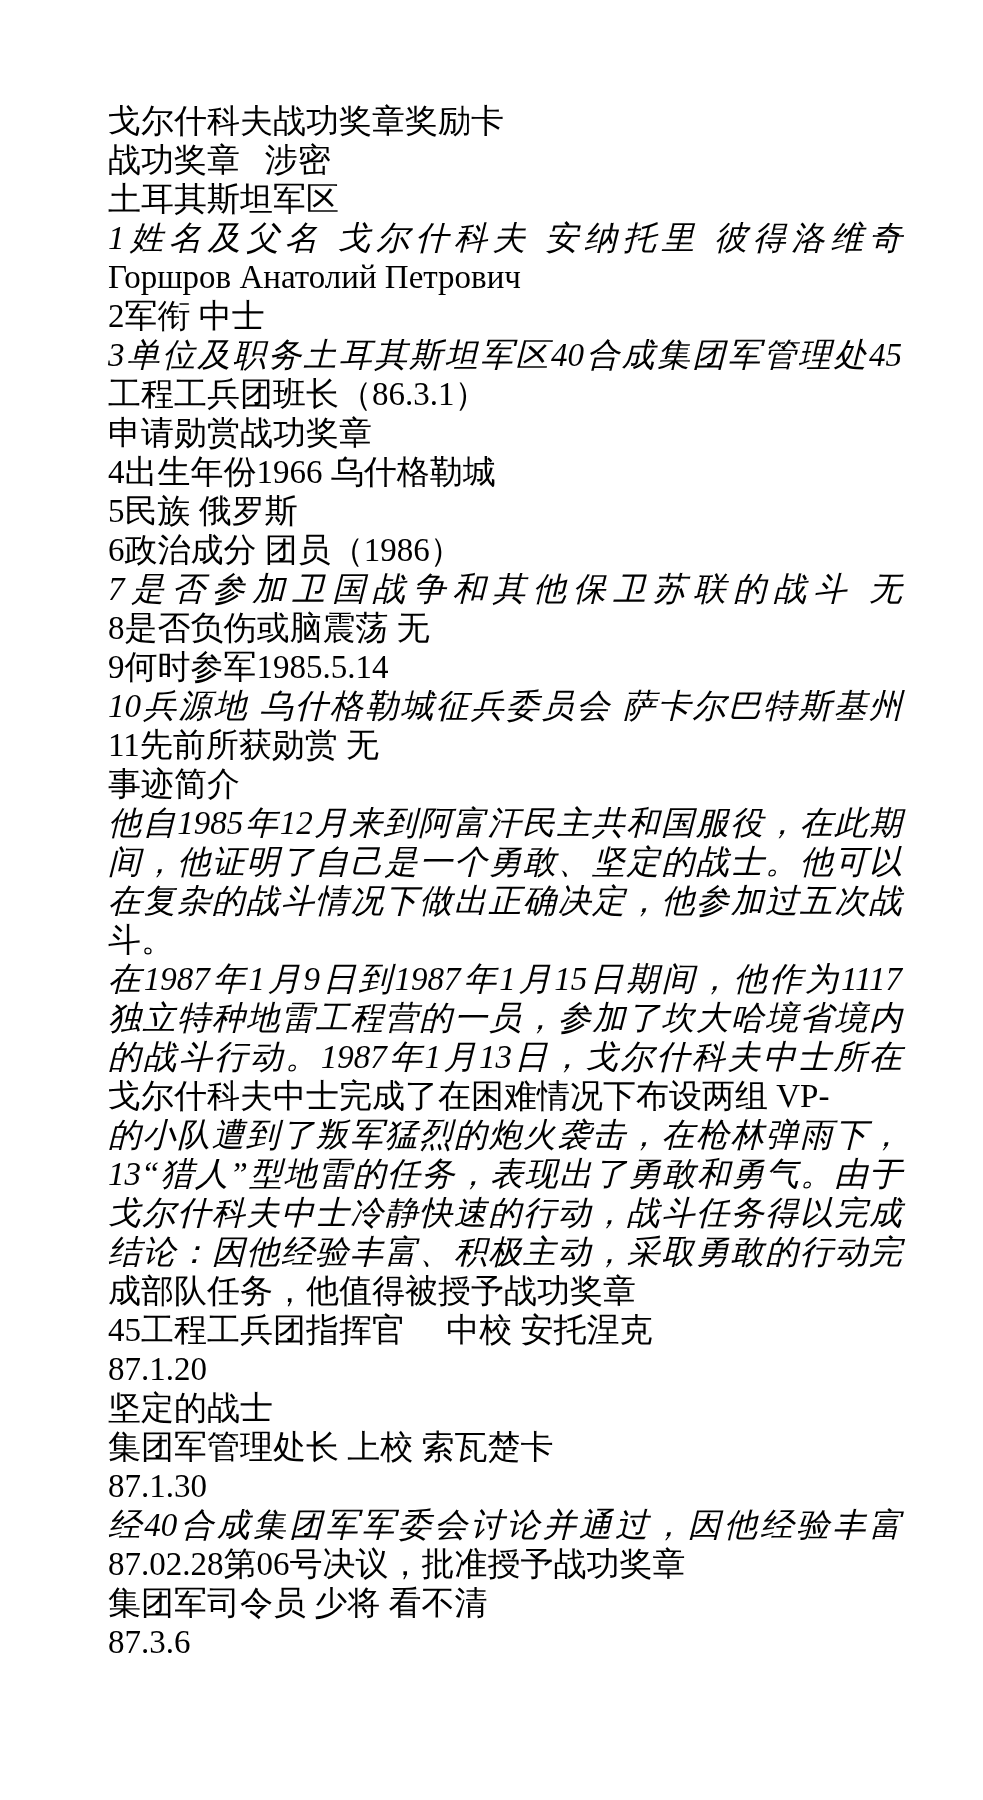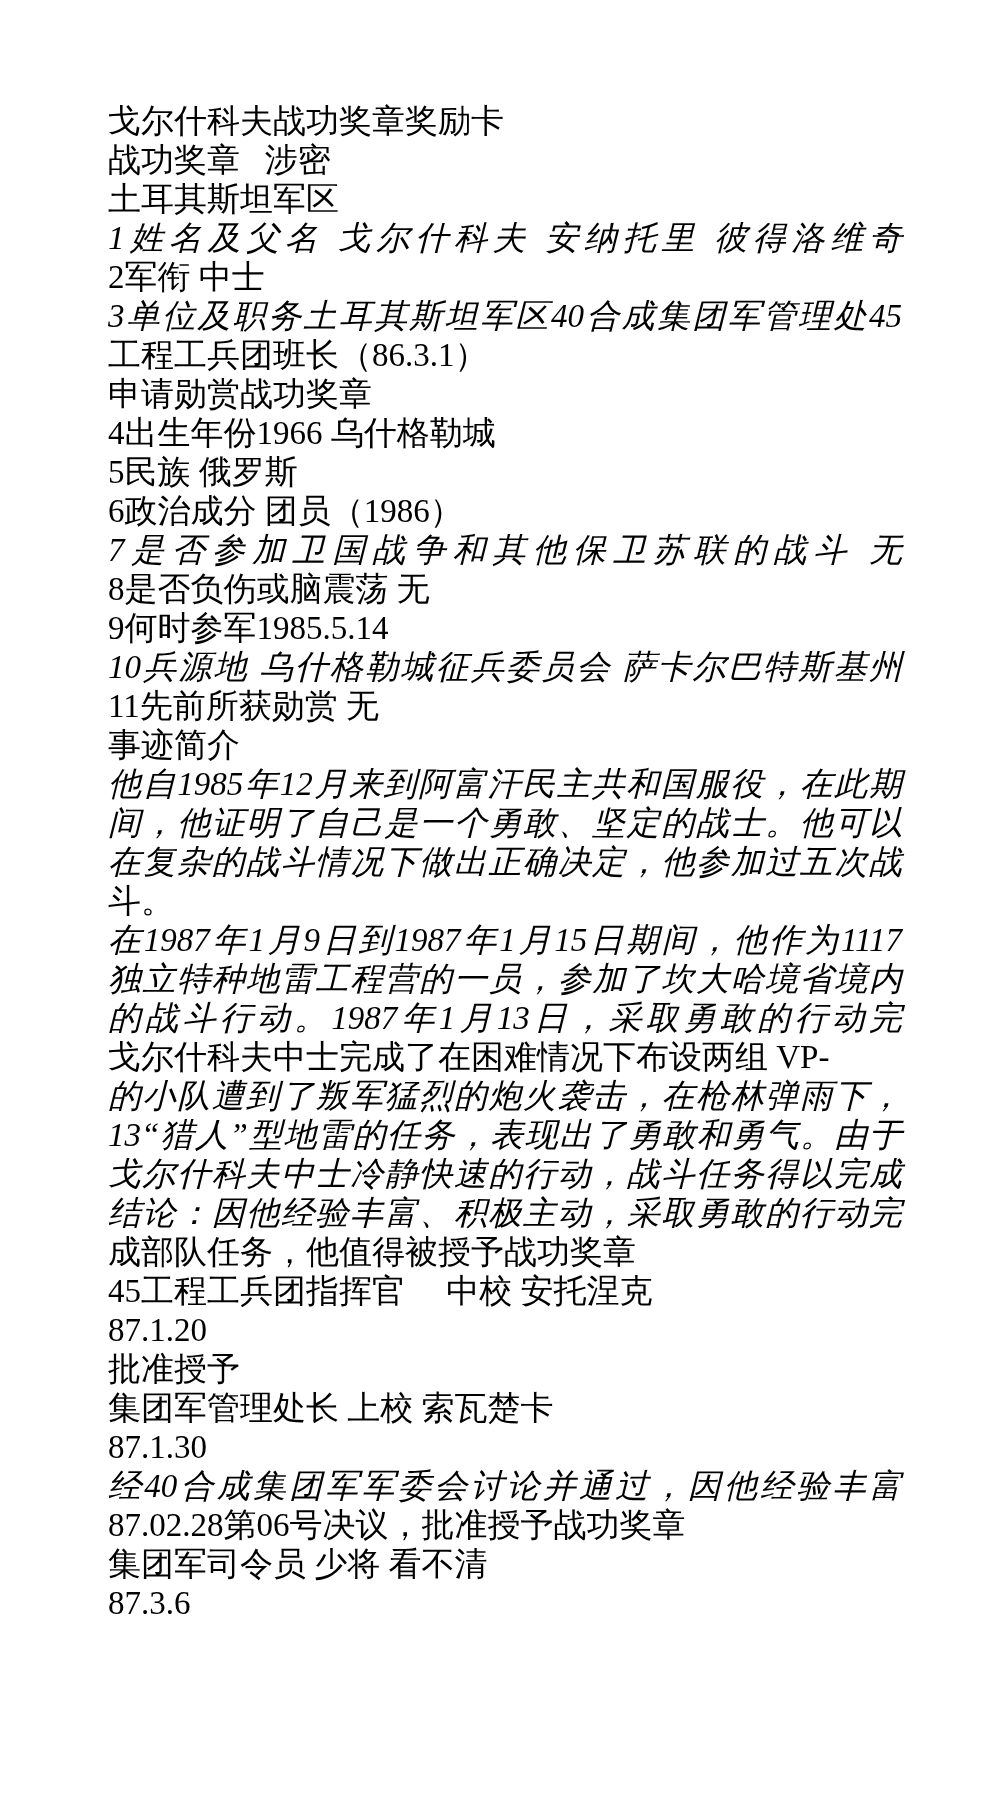--- a/index.html
+++ b/index.html
@@ -39,49 +39,50 @@
 </style>
 </head>
 <body>
 
 <div class="page">
   <div class="doc">
       <div class="line">戈尔什科夫战功奖章奖励卡</div>
       <div class="line">战功奖章   涉密</div>
       <div class="line">土耳其斯坦军区</div>
       <div class="line justify">1姓名及父名 戈尔什科夫 安纳托里 彼得洛维奇</div>
+      <div class="line">Горшров Анатолий Петрович</div>
       <div class="line">2军衔 中士</div>
       <div class="line justify">3单位及职务土耳其斯坦军区40合成集团军管理处45</div>
       <div class="line">工程工兵团班长（86.3.1）</div>
       <div class="line">申请勋赏战功奖章</div>
       <div class="line">4出生年份1966 乌什格勒城</div>
       <div class="line">5民族 俄罗斯</div>
       <div class="line">6政治成分 团员（1986）</div>
       <div class="line justify">7是否参加卫国战争和其他保卫苏联的战斗 无</div>
       <div class="line">8是否负伤或脑震荡 无</div>
       <div class="line">9何时参军1985.5.14</div>
       <div class="line justify">10兵源地 乌什格勒城征兵委员会 萨卡尔巴特斯基州</div>
       <div class="line">11先前所获勋赏 无</div>
       <div class="line">事迹简介</div>
       <div class="line justify">他自1985年12月来到阿富汗民主共和国服役，在此期</div>
       <div class="line justify">间，他证明了自己是一个勇敢、坚定的战士。他可以</div>
       <div class="line justify">在复杂的战斗情况下做出正确决定，他参加过五次战</div>
       <div class="line">斗。</div>
       <div class="line justify">在1987年1月9日到1987年1月15日期间，他作为1117</div>
       <div class="line justify">独立特种地雷工程营的一员，参加了坎大哈境省境内</div>
-      <div class="line justify">的战斗行动。1987年1月13日，采取勇敢的行动完</div>
+      <div class="line justify">的战斗行动。1987年1月13日，戈尔什科夫中士所在</div>
       <div class="line">戈尔什科夫中士完成了在困难情况下布设两组 VP-</div>
       <div class="line justify">的小队遭到了叛军猛烈的炮火袭击，在枪林弹雨下，</div>
       <div class="line justify">13“猎人”型地雷的任务，表现出了勇敢和勇气。由于</div>
       <div class="line justify">戈尔什科夫中士冷静快速的行动，战斗任务得以完成</div>
       <div class="line justify">结论：因他经验丰富、积极主动，采取勇敢的行动完</div>
       <div class="line">成部队任务，他值得被授予战功奖章</div>
       <div class="line">45工程工兵团指挥官　 中校 安托涅克</div>
       <div class="line">87.1.20</div>
-      <div class="line">批准授予</div>
+      <div class="line">坚定的战士</div>
       <div class="line">集团军管理处长 上校 索瓦楚卡</div>
       <div class="line">87.1.30</div>
       <div class="line justify">经40合成集团军军委会讨论并通过，因他经验丰富</div>
       <div class="line">87.02.28第06号决议，批准授予战功奖章</div>
       <div class="line">集团军司令员 少将 看不清</div>
       <div class="line">87.3.6</div>
     </div>
 </div>
 
 </body></html>

